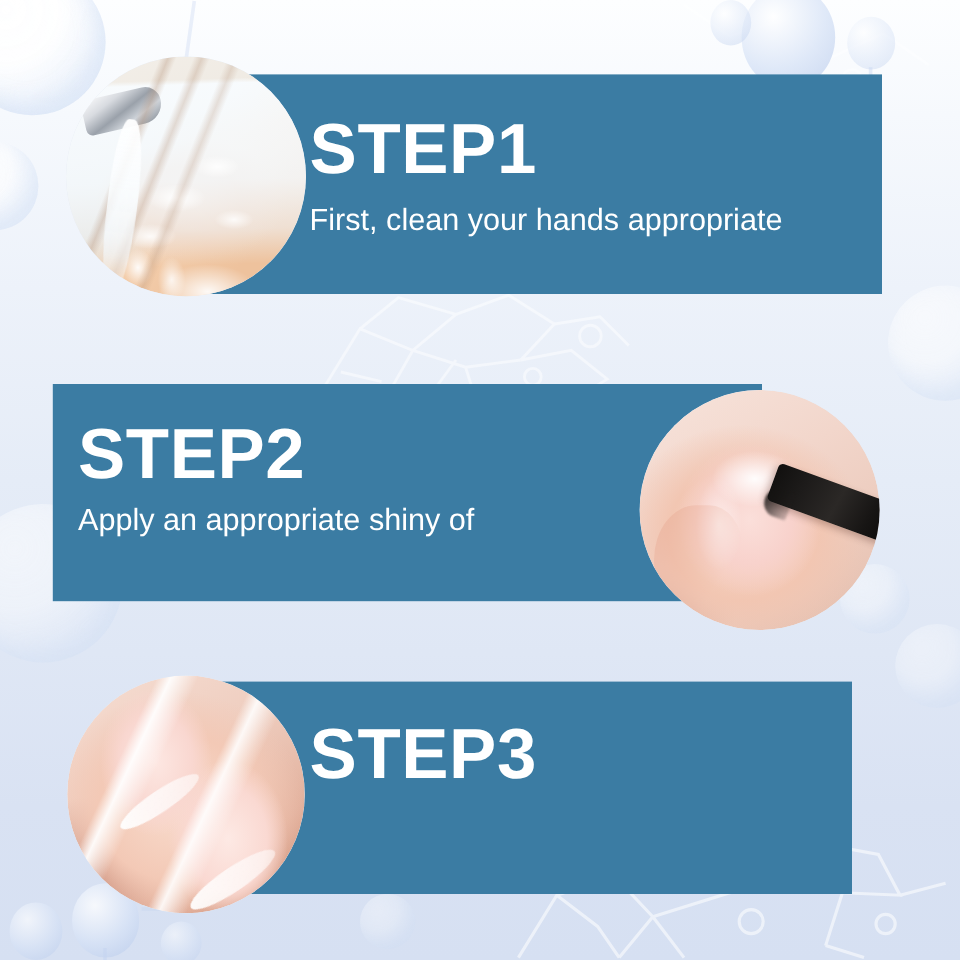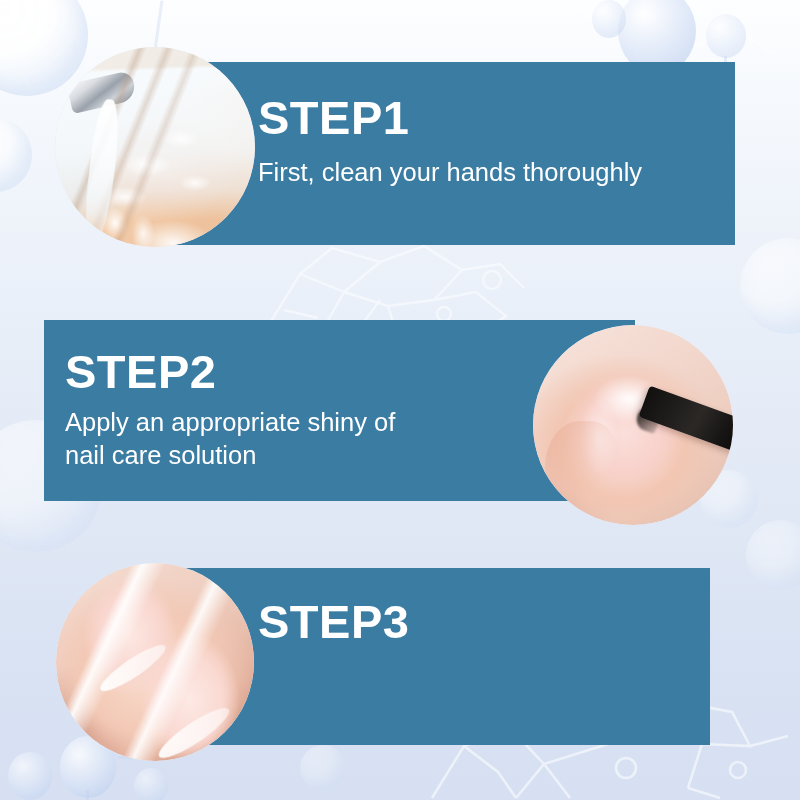--- a/index.html
+++ b/index.html
@@ -70,21 +70,21 @@
   .photo-inner {
     position: absolute;
     inset: 0;
     border-radius: 50%;
   }
 
   .text-block { position: absolute; }
   .step-title {
     margin: 0;
     color: #ffffff;
-    font-size: 47px;
+    font-size: 59px;
     font-weight: bold;
     letter-spacing: 0.5px;
     line-height: 1.02;
   }
   .step-desc {
     margin: 0;
     color: #ffffff;
     font-size: 25.5px;
     font-weight: normal;
     line-height: 1.30;
@@ -318,38 +318,37 @@
     <div class="banner" style="left:145px; top:62px; width:590px; height:183px;"></div>
 
     <div class="photo" style="left:55px; top:47px; width:200px; height:200px;">
       <div class="photo-inner ph1">
         <div class="overlay-fingers"></div>
       </div>
     </div>
 
     <div class="text-block t1" style="left:258px; top:94px; width:470px;">
       <p class="step-title">STEP1</p>
-      <p class="step-desc">First, clean your hands thoroughly</p>
+      <p class="step-desc">First, clean your hands appropriate</p>
     </div>
   </div>
 
   <div class="step-row" style="left:0; top:0; width:644px; height:800px;">
 
     <div class="banner" style="left:44px; top:320px; width:591px; height:181px;"></div>
 
     <div class="photo" style="left:533px; top:325px; width:200px; height:200px;">
         <div class="photo-inner ph2">
           <div class="cuticle"></div>
         </div>
     </div>
 
     <div class="text-block t2" style="left:65px; top:348px; width:460px;">
       <p class="step-title">STEP2</p>
       <p class="step-desc">Apply an appropriate shiny of</p>
-      <p class="step-desc">nail care solution</p>
     </div>
   </div>
 
   <div class="step-row" style="left:0; top:0; width:800px; height:800px;">
 
     <div class="banner" style="left:145px; top:568px; width:565px; height:177px;"></div>
 
     <div class="photo" style="left:56px; top:563px; width:198px; height:198px;">
       <div class="photo-inner ph3"></div>
     </div>

